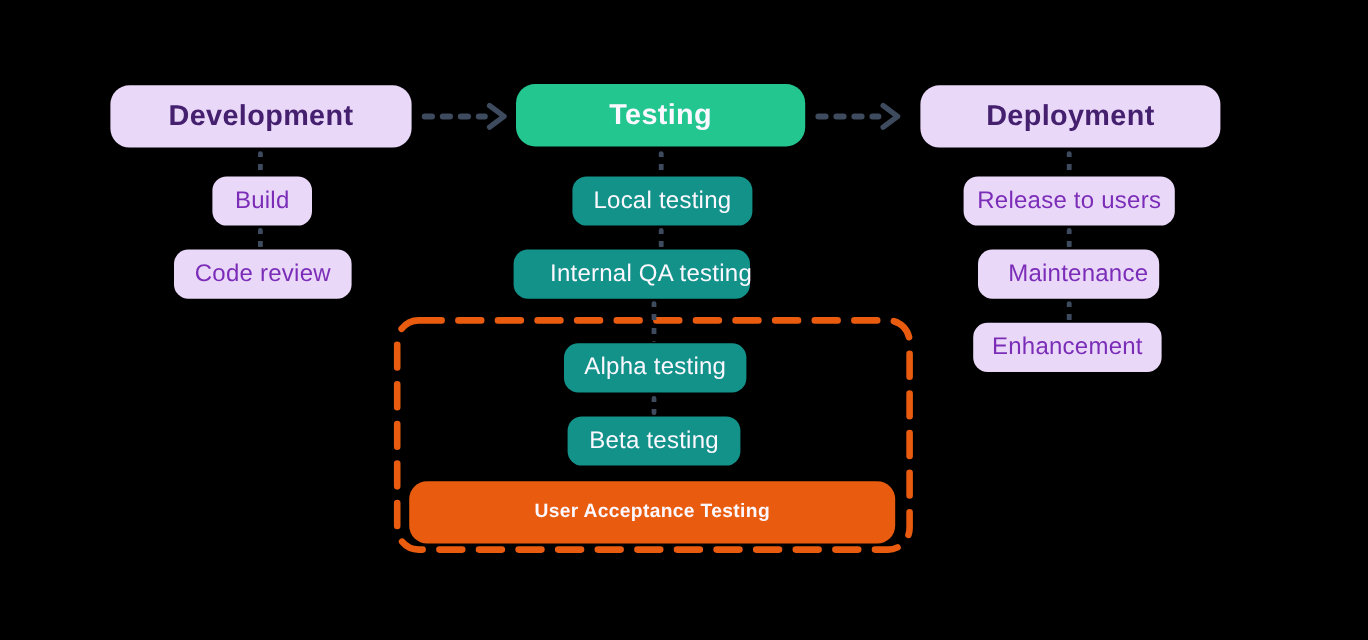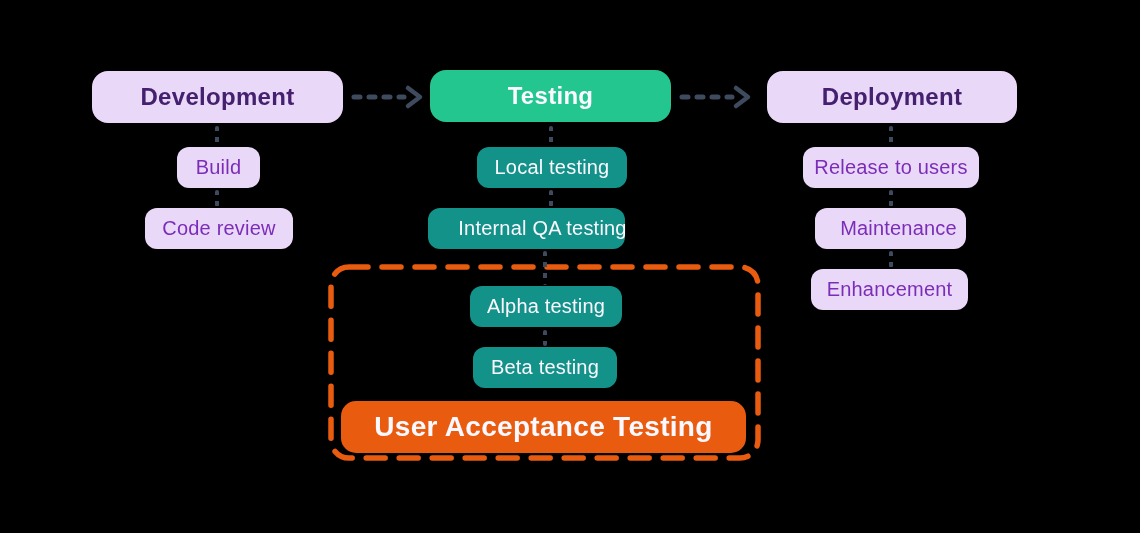--- a/index.html
+++ b/index.html
@@ -33,21 +33,21 @@
     border-radius: 12px;
     font-size: 20px;
     font-weight: 500;
     letter-spacing: 0.2px;
   }
   .step.purple { background: var(--light-purple); color: var(--purple); }
   .step.teal   { background: var(--teal); color: var(--white-text); }
   .uat {
     height: 52px;
     border-radius: 15px;
-    font-size: 28px;
+    font-size: 16px;
     font-weight: 600;
     letter-spacing: 0.3px;
     background: var(--orange);
     color: var(--white-text);
   }
   .vconn {
     position: absolute;
     width: 4px;
     border-radius: 2px;
     background: repeating-linear-gradient(

